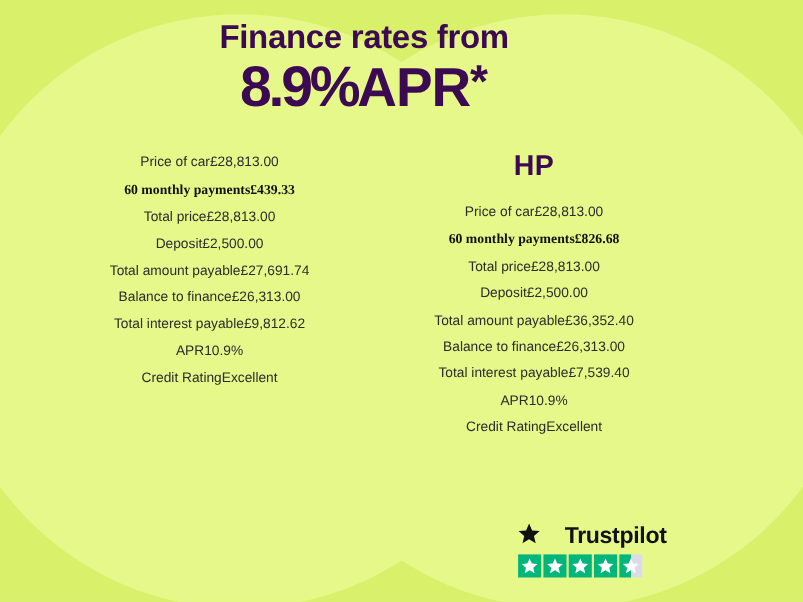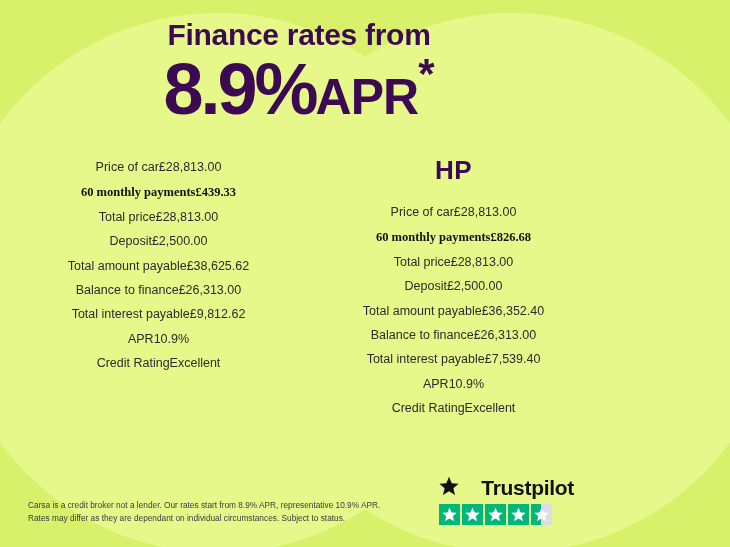--- a/index.html
+++ b/index.html
@@ -36,40 +36,41 @@
     width: 540px;
     height: 540px;
     left: 242px;
     top: 13px;
   }
   .content {
     position: relative;
     z-index: 2;
     width: 598px;
     height: 547px;
+    padding-left: 32px;
   }
   .headline {
     text-align: center;
     color: #3b0a52;
     font-weight: bold;
     font-size: 30px;
     letter-spacing: -0.3px;
     padding-top: 18px;
     line-height: 1.1;
   }
   .rate-line {
     text-align: center;
     color: #3b0a52;
     font-weight: bold;
     white-space: nowrap;
     margin-top: 2px;
     line-height: 1;
   }
   .rate-big {
-    font-size: 72px;
+    font-size: 52px;
     letter-spacing: -3px;
   }
   .rate-apr {
     font-size: 50px;
     letter-spacing: -1px;
   }
   .rate-star {
     font-size: 42px;
     vertical-align: top;
   }
@@ -181,21 +182,21 @@
         <div class="row">
           <span class="label">Total price</span>
           <span class="value">£28,813.00</span>
         </div>
         <div class="row">
           <span class="label">Deposit</span>
           <span class="value">£2,500.00</span>
         </div>
         <div class="row">
           <span class="label">Total amount payable</span>
-          <span class="value">£38,625.62</span>
+          <span class="value">£27,691.74</span>
         </div>
         <div class="row">
           <span class="label">Balance to finance</span>
           <span class="value">£26,313.00</span>
         </div>
         <div class="row">
           <span class="label">Total interest payable</span>
           <span class="value">£9,812.62</span>
         </div>
         <div class="row">
@@ -244,24 +245,20 @@
           <span class="value">10.9%</span>
         </div>
         <div class="row">
           <span class="label">Credit Rating</span>
           <span class="value">Excellent</span>
         </div>
       </div>
 
     </div>
 
-    <div class="footer">
-      <div>Carsa is a credit broker not a lender. Our rates start from 8.9% APR, representative 10.9% APR.</div>
-      <div>Rates may differ as they are dependant on individual circumstances. Subject to status.</div>
-    </div>
 
     <div class="trustpilot">
       <div class="tp-top">
         <span>
           <svg width="20" height="20" viewBox="0 0 24 24">
               <polygon points="12,1 15.3,8.6 23.5,9.3 17.3,14.7 19.2,22.7 12,18.4 4.8,22.7 6.7,14.7 0.5,9.3 8.7,8.6" fill="#111"></polygon>
             </svg>
         </span>
         <span class="tp-name">Trustpilot</span>
       </div>

